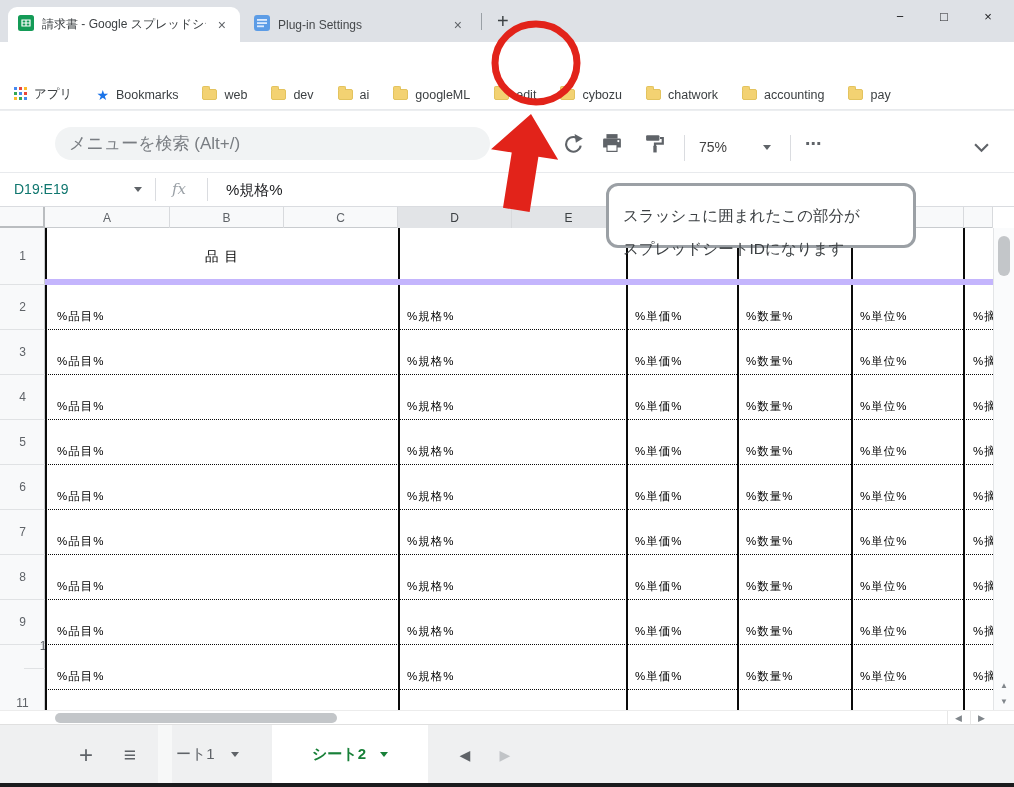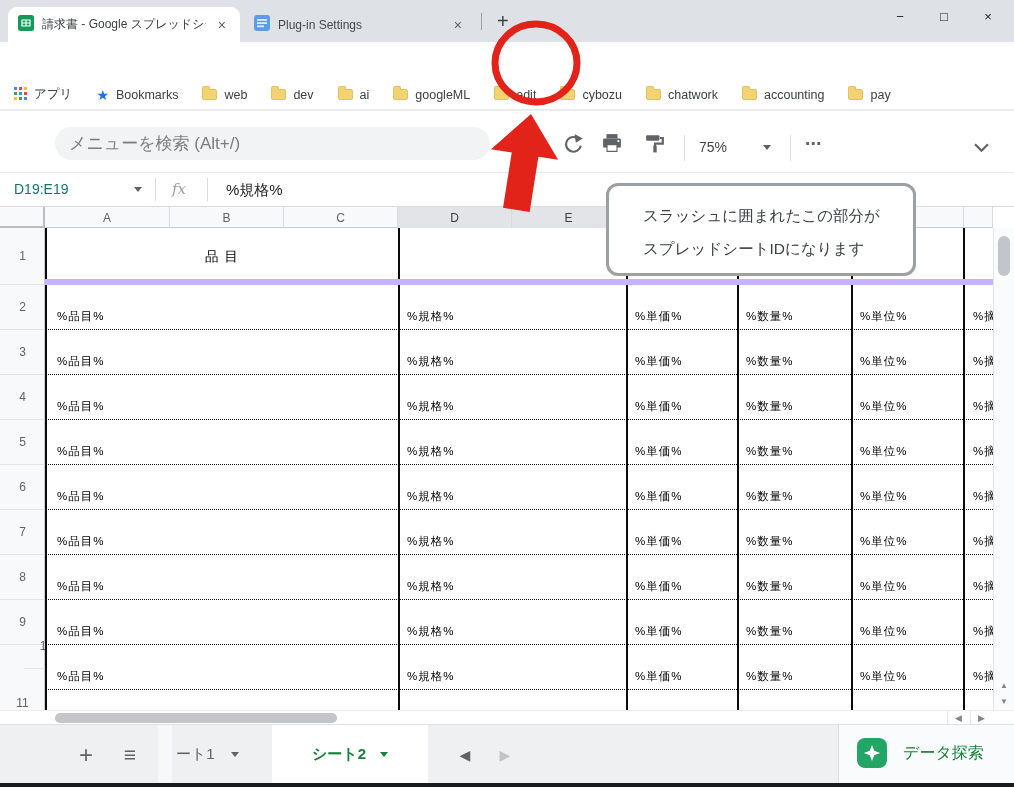--- a/index.html
+++ b/index.html
@@ -104,22 +104,22 @@
            display:flex; align-items:center; justify-content:center; gap:14px;
            font-size:15px; font-weight:bold; color:#188038; }
   .tri-green{ border-top-color:#188038; }
   .explore-panel{ position:absolute; left:838px; top:0; width:176px; height:59px; background:#fafbfc; border-left:1px solid #dcdee0; }
   .explore-btn{ position:absolute; left:18px; top:13px; display:flex; align-items:center; gap:16px; }
   .explore-icon{ width:30px; height:30px; border-radius:8px; background:#23a566; display:flex; align-items:center; justify-content:center; }
   .explore-label{ font-size:16px; color:#188038; }
   .bottom-edge{ left:0; top:783px; width:1014px; height:4px; background:#1a1b1d; }
 
   
-  .callout{ left:606px; top:183px; width:310px; height:93px; background:#fff; border:3px solid #9ba0a5;
-            border-radius:12px; padding:13px 34px; z-index:40; }
+  .callout{ left:606px; top:183px; width:310px; height:65px; background:#fff; border:3px solid #9ba0a5;
+            border-radius:12px; padding:13px 14px; z-index:40; }
   .callout div{ font-size:15.5px; color:#3c4043; line-height:33px; white-space:nowrap; }
   .anno-svg{ left:0; top:0; width:1014px; height:787px; z-index:50; pointer-events:none; }
 </style>
 </head>
 <body>
 
 <div id="app">
 
   <div class="abs tabstrip">
     <div class="tab active" style="left:8px; width:232px;">
@@ -435,30 +435,20 @@
     <div class="sheet1">
       <span>ート1</span>
       <span class="tri"></span>
     </div>
     <div class="sheet2">
       <span>シート2</span>
       <span class="tri tri-green"></span>
     </div>
     <div class="sb-btn" style="left:450px; width:30px; font-size:14px;">◀</div>
     <div class="sb-btn" style="left:490px; width:30px; font-size:14px; color:#c1c4c7;">▶</div>
-    <div class="explore-panel">
-      <div class="explore-btn">
-        <span class="explore-icon">
-          <svg width="18" height="18" viewBox="0 0 20 20">
-              <path fill="#fff" d="M10 1 L12.5 7.5 19 10 12.5 12.5 10 19 7.5 12.5 1 10 7.5 7.5 Z"></path>
-            </svg>
-        </span>
-        <span class="explore-label">データ探索</span>
-      </div>
-    </div>
   </div>
   <div class="abs bottom-edge"></div>
 
   <div class="abs callout">
     <div>スラッシュに囲まれたこの部分が</div>
     <div>スプレッドシートIDになります</div>
   </div>
 
   <svg class="abs anno-svg">
     <ellipse cx="536" cy="63" rx="41" ry="39" fill="none" stroke="#e2231a" stroke-width="7"></ellipse>

